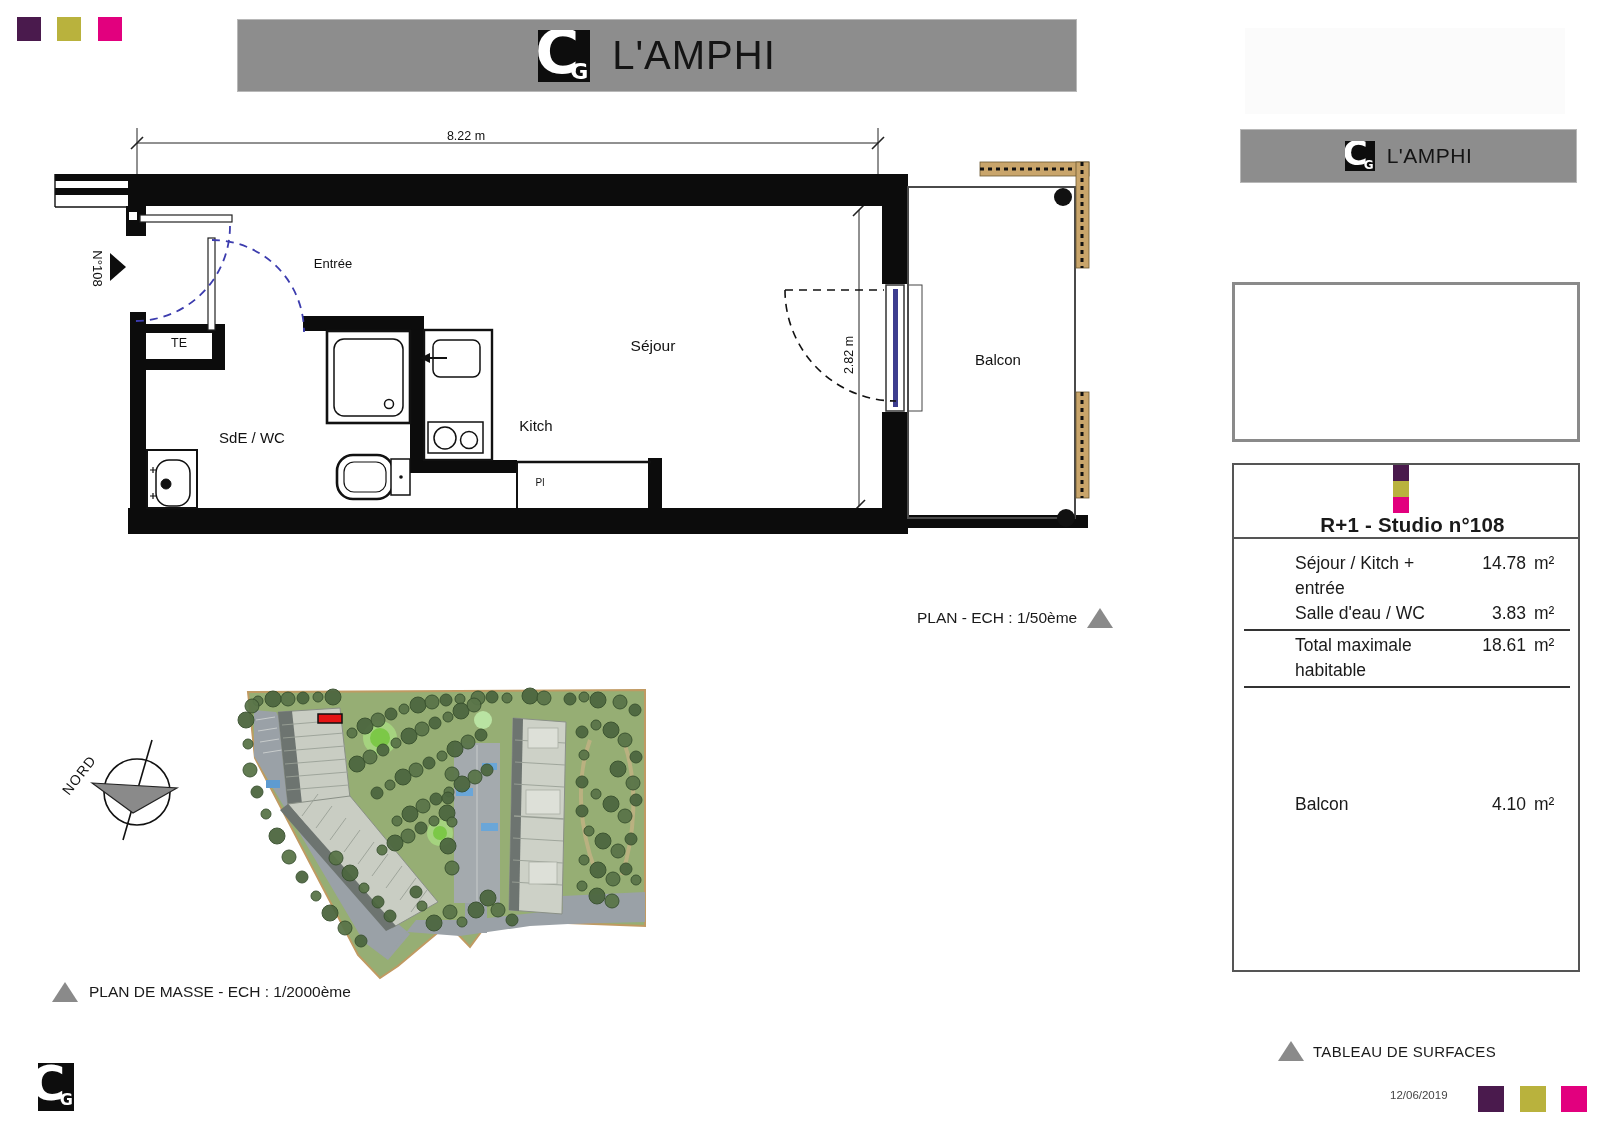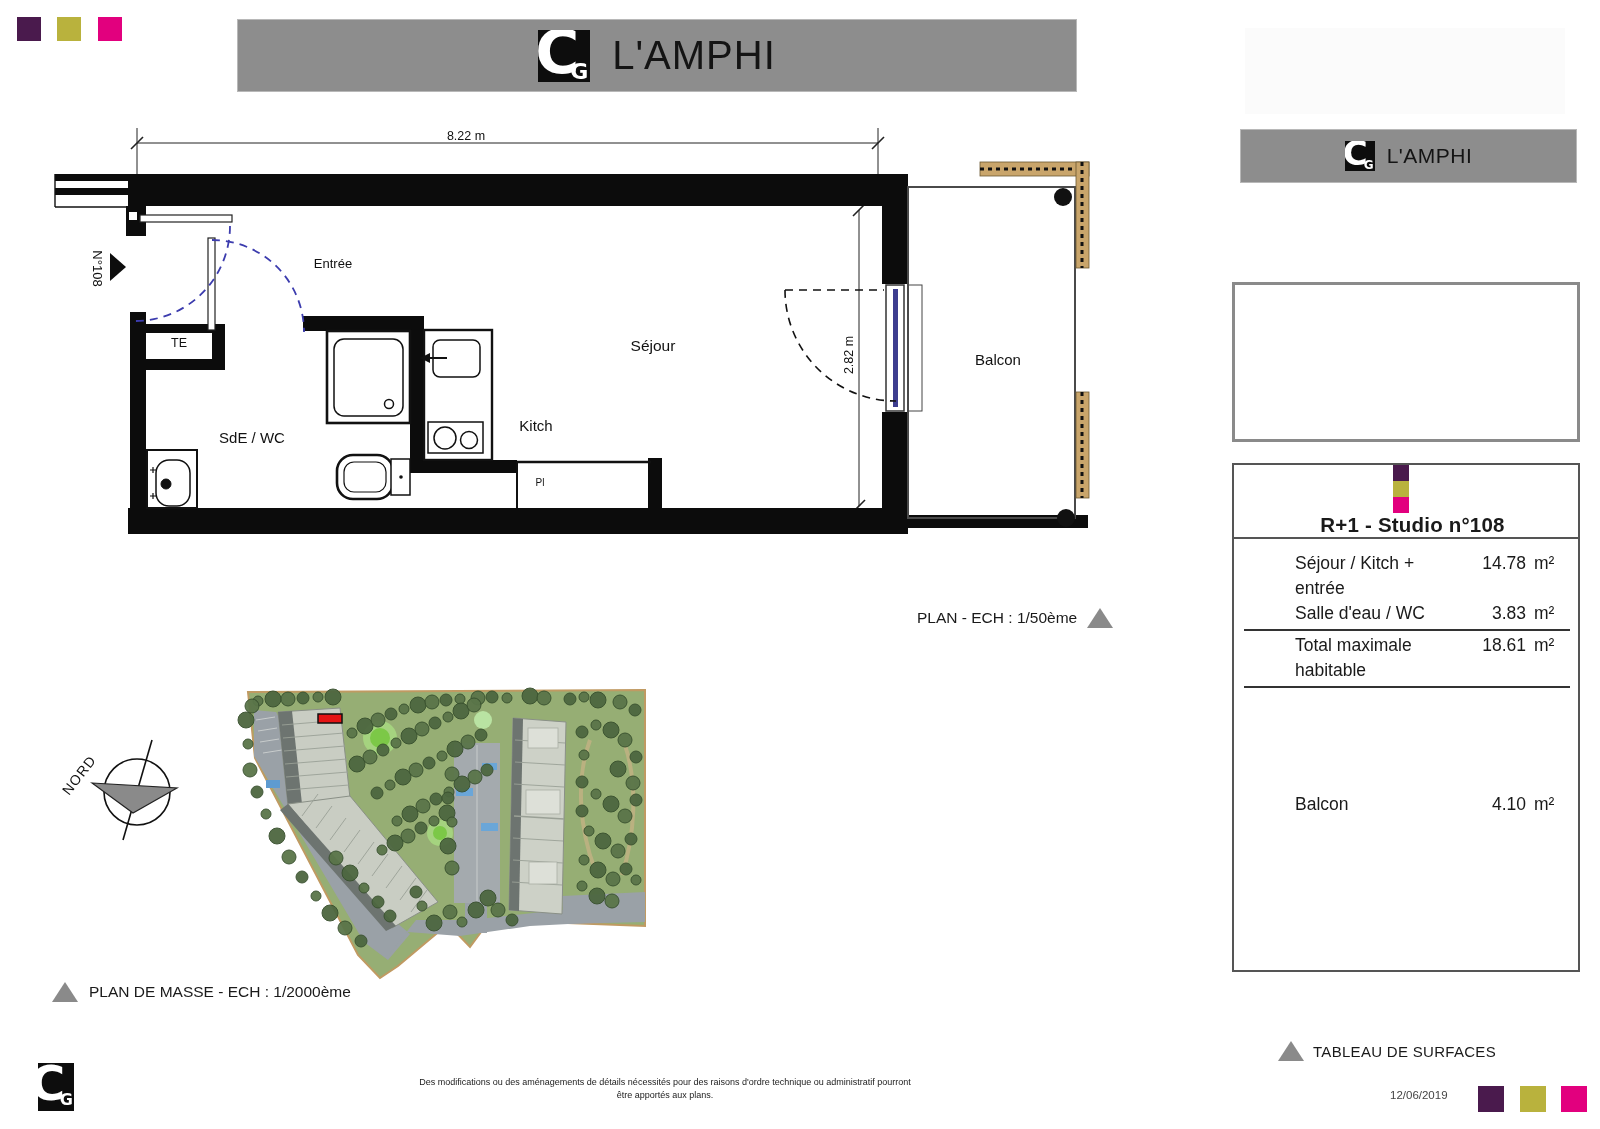--- a/index.html
+++ b/index.html
@@ -419,21 +419,20 @@
       <span class="tu">m²</span>
     </div>
   </div>
 
   <div class="cap" style="left:1278px;top:993px;font-size:15px;letter-spacing:.3px;margin-top:48px;">
     <span class="tri" style="margin-right:9px;"></span>
     <span>TABLEAU DE SURFACES</span>
   </div>
 
   <div id="footer-note">
-    <div>Des modifications ou des aménagements de détails nécessités pour des raisons d'ordre technique ou administratif pourront être apportés aux plans.</div>
   </div>
 
   <div class="logo abs" style="left:38px;top:1063px;width:36px;height:48px;">
     <span class="c" style="font-size:48px;left:-8px;top:-4px;">C</span>
     <span class="g" style="font-size:16px;right:1px;bottom:3px;">G</span>
   </div>
 
   <div class="abs" style="left:1390px;top:1089px;font-size:11.5px;color:#444;">12/06/2019</div>
 
   <div class="sq" style="left: 1478px; top: 1086px; width: 26px; height: 26px; background: rgb(74, 26, 77);"></div>

